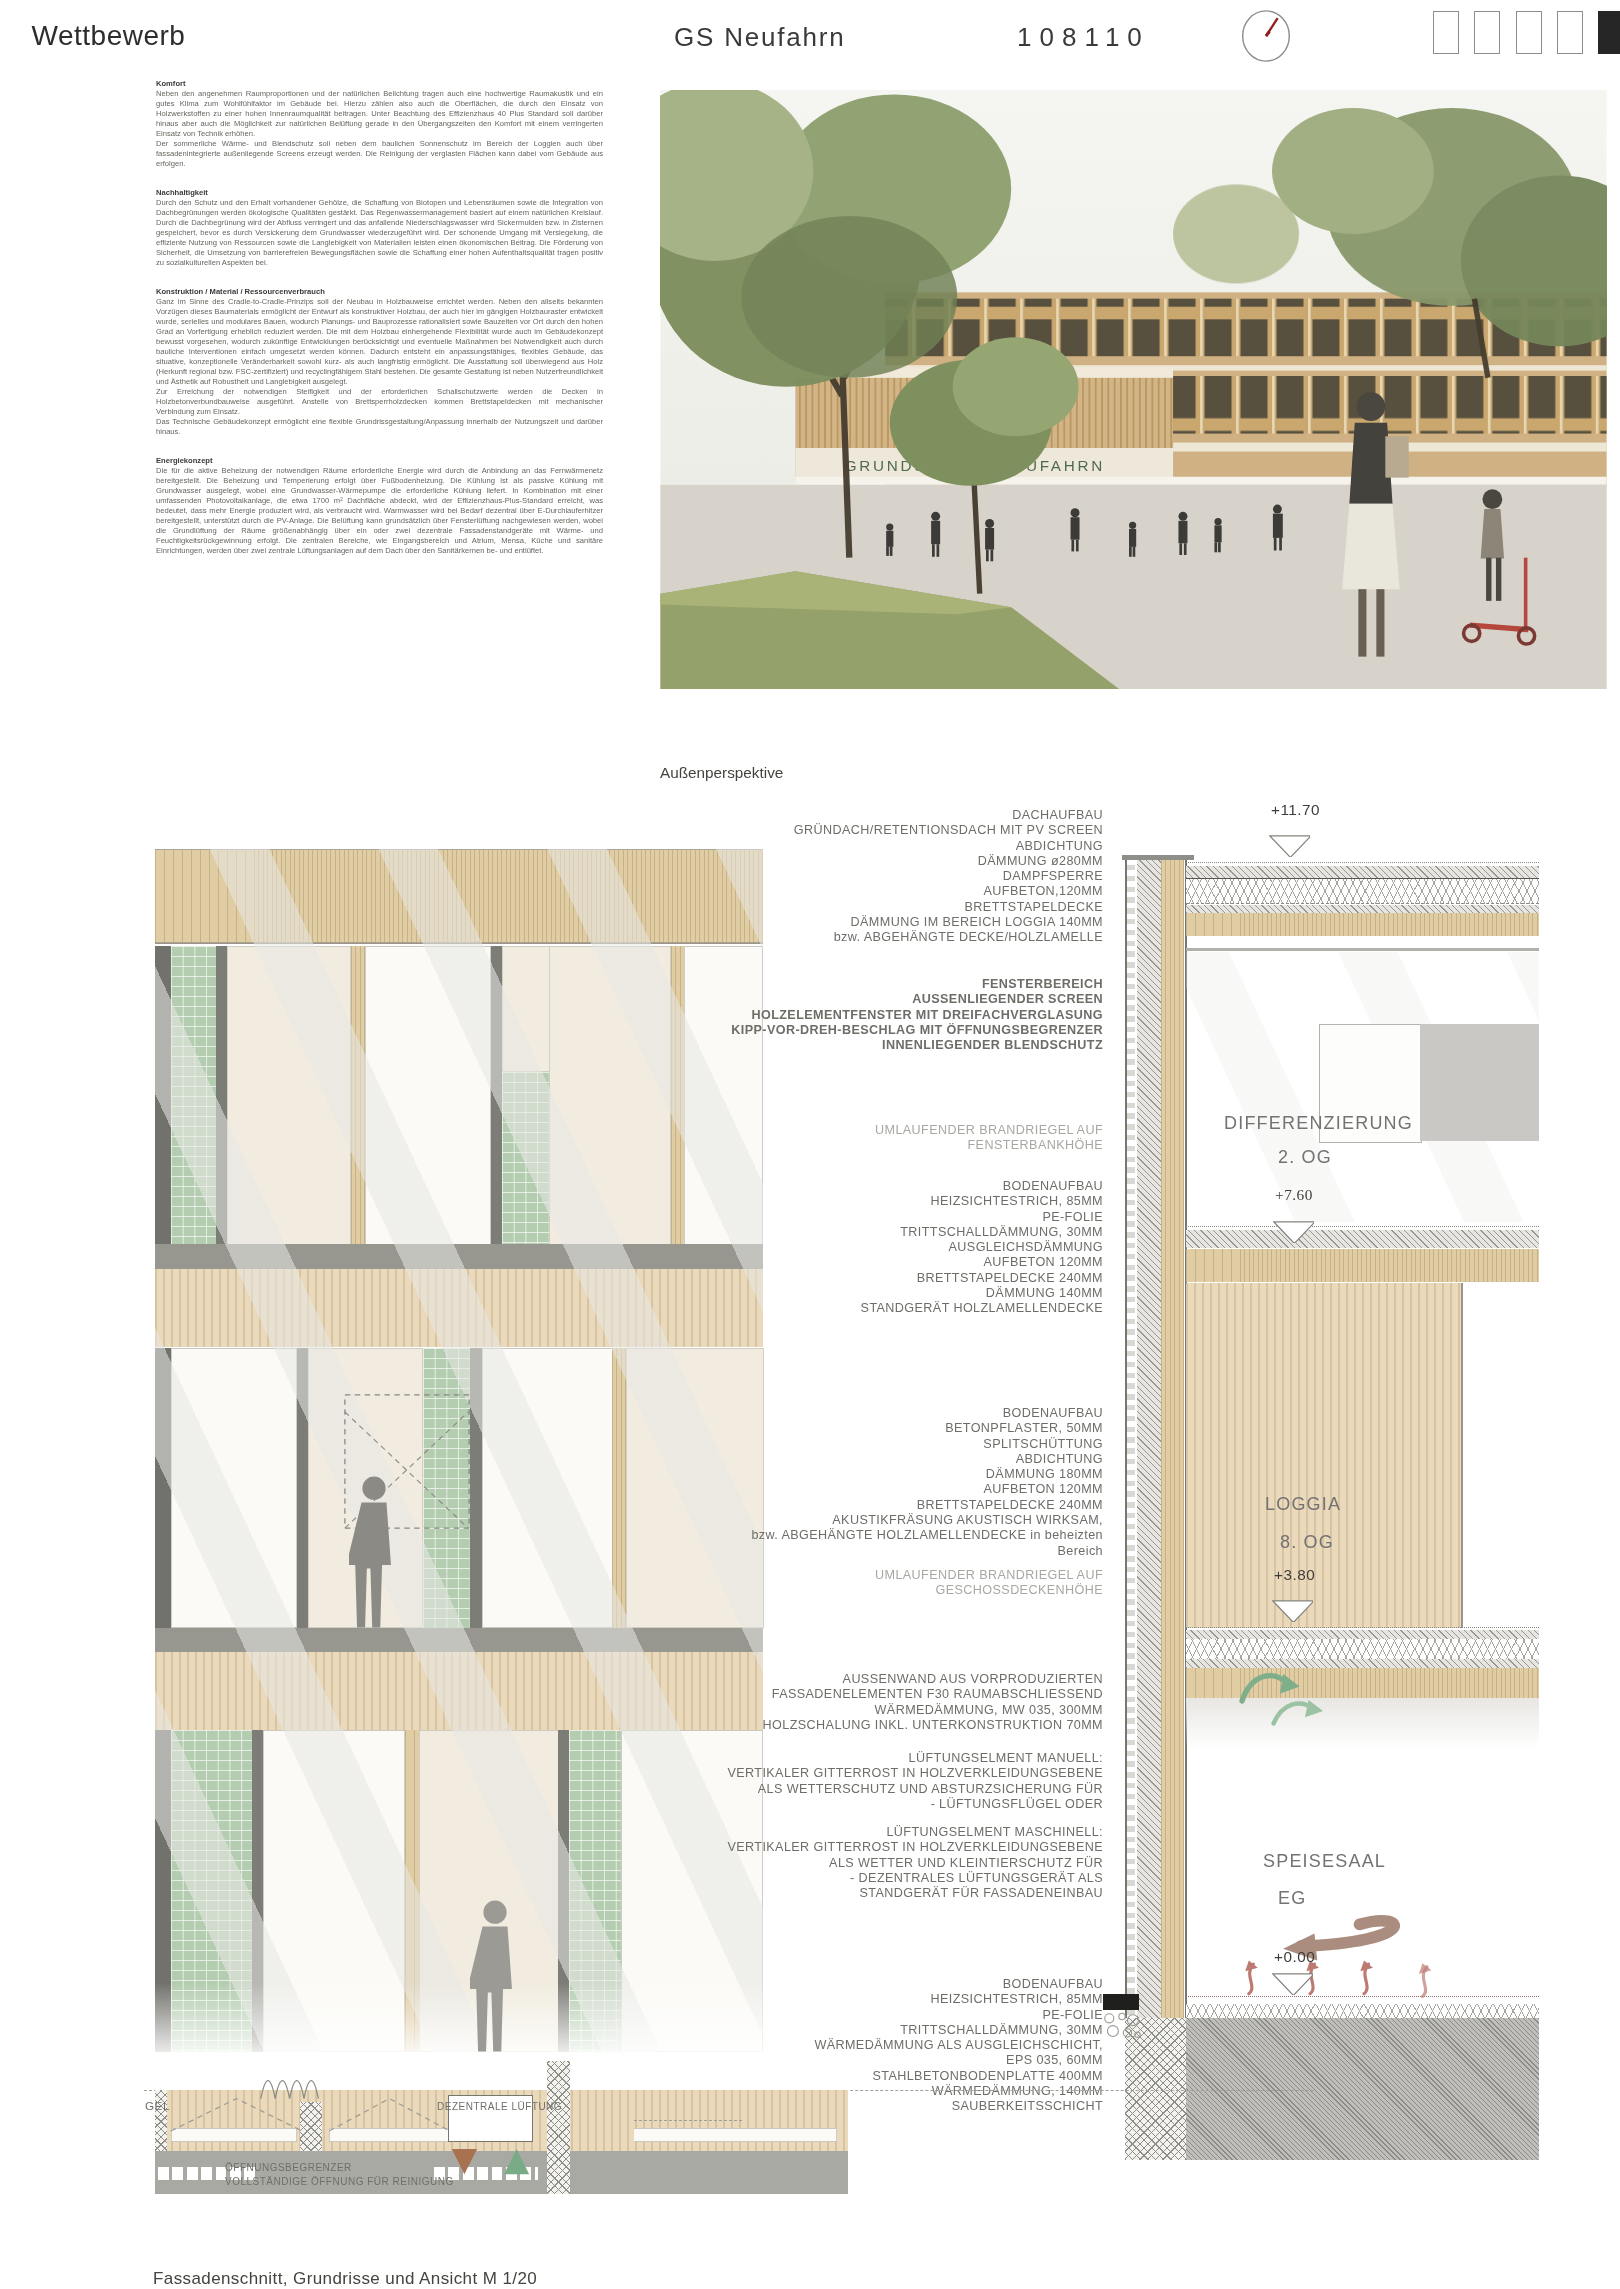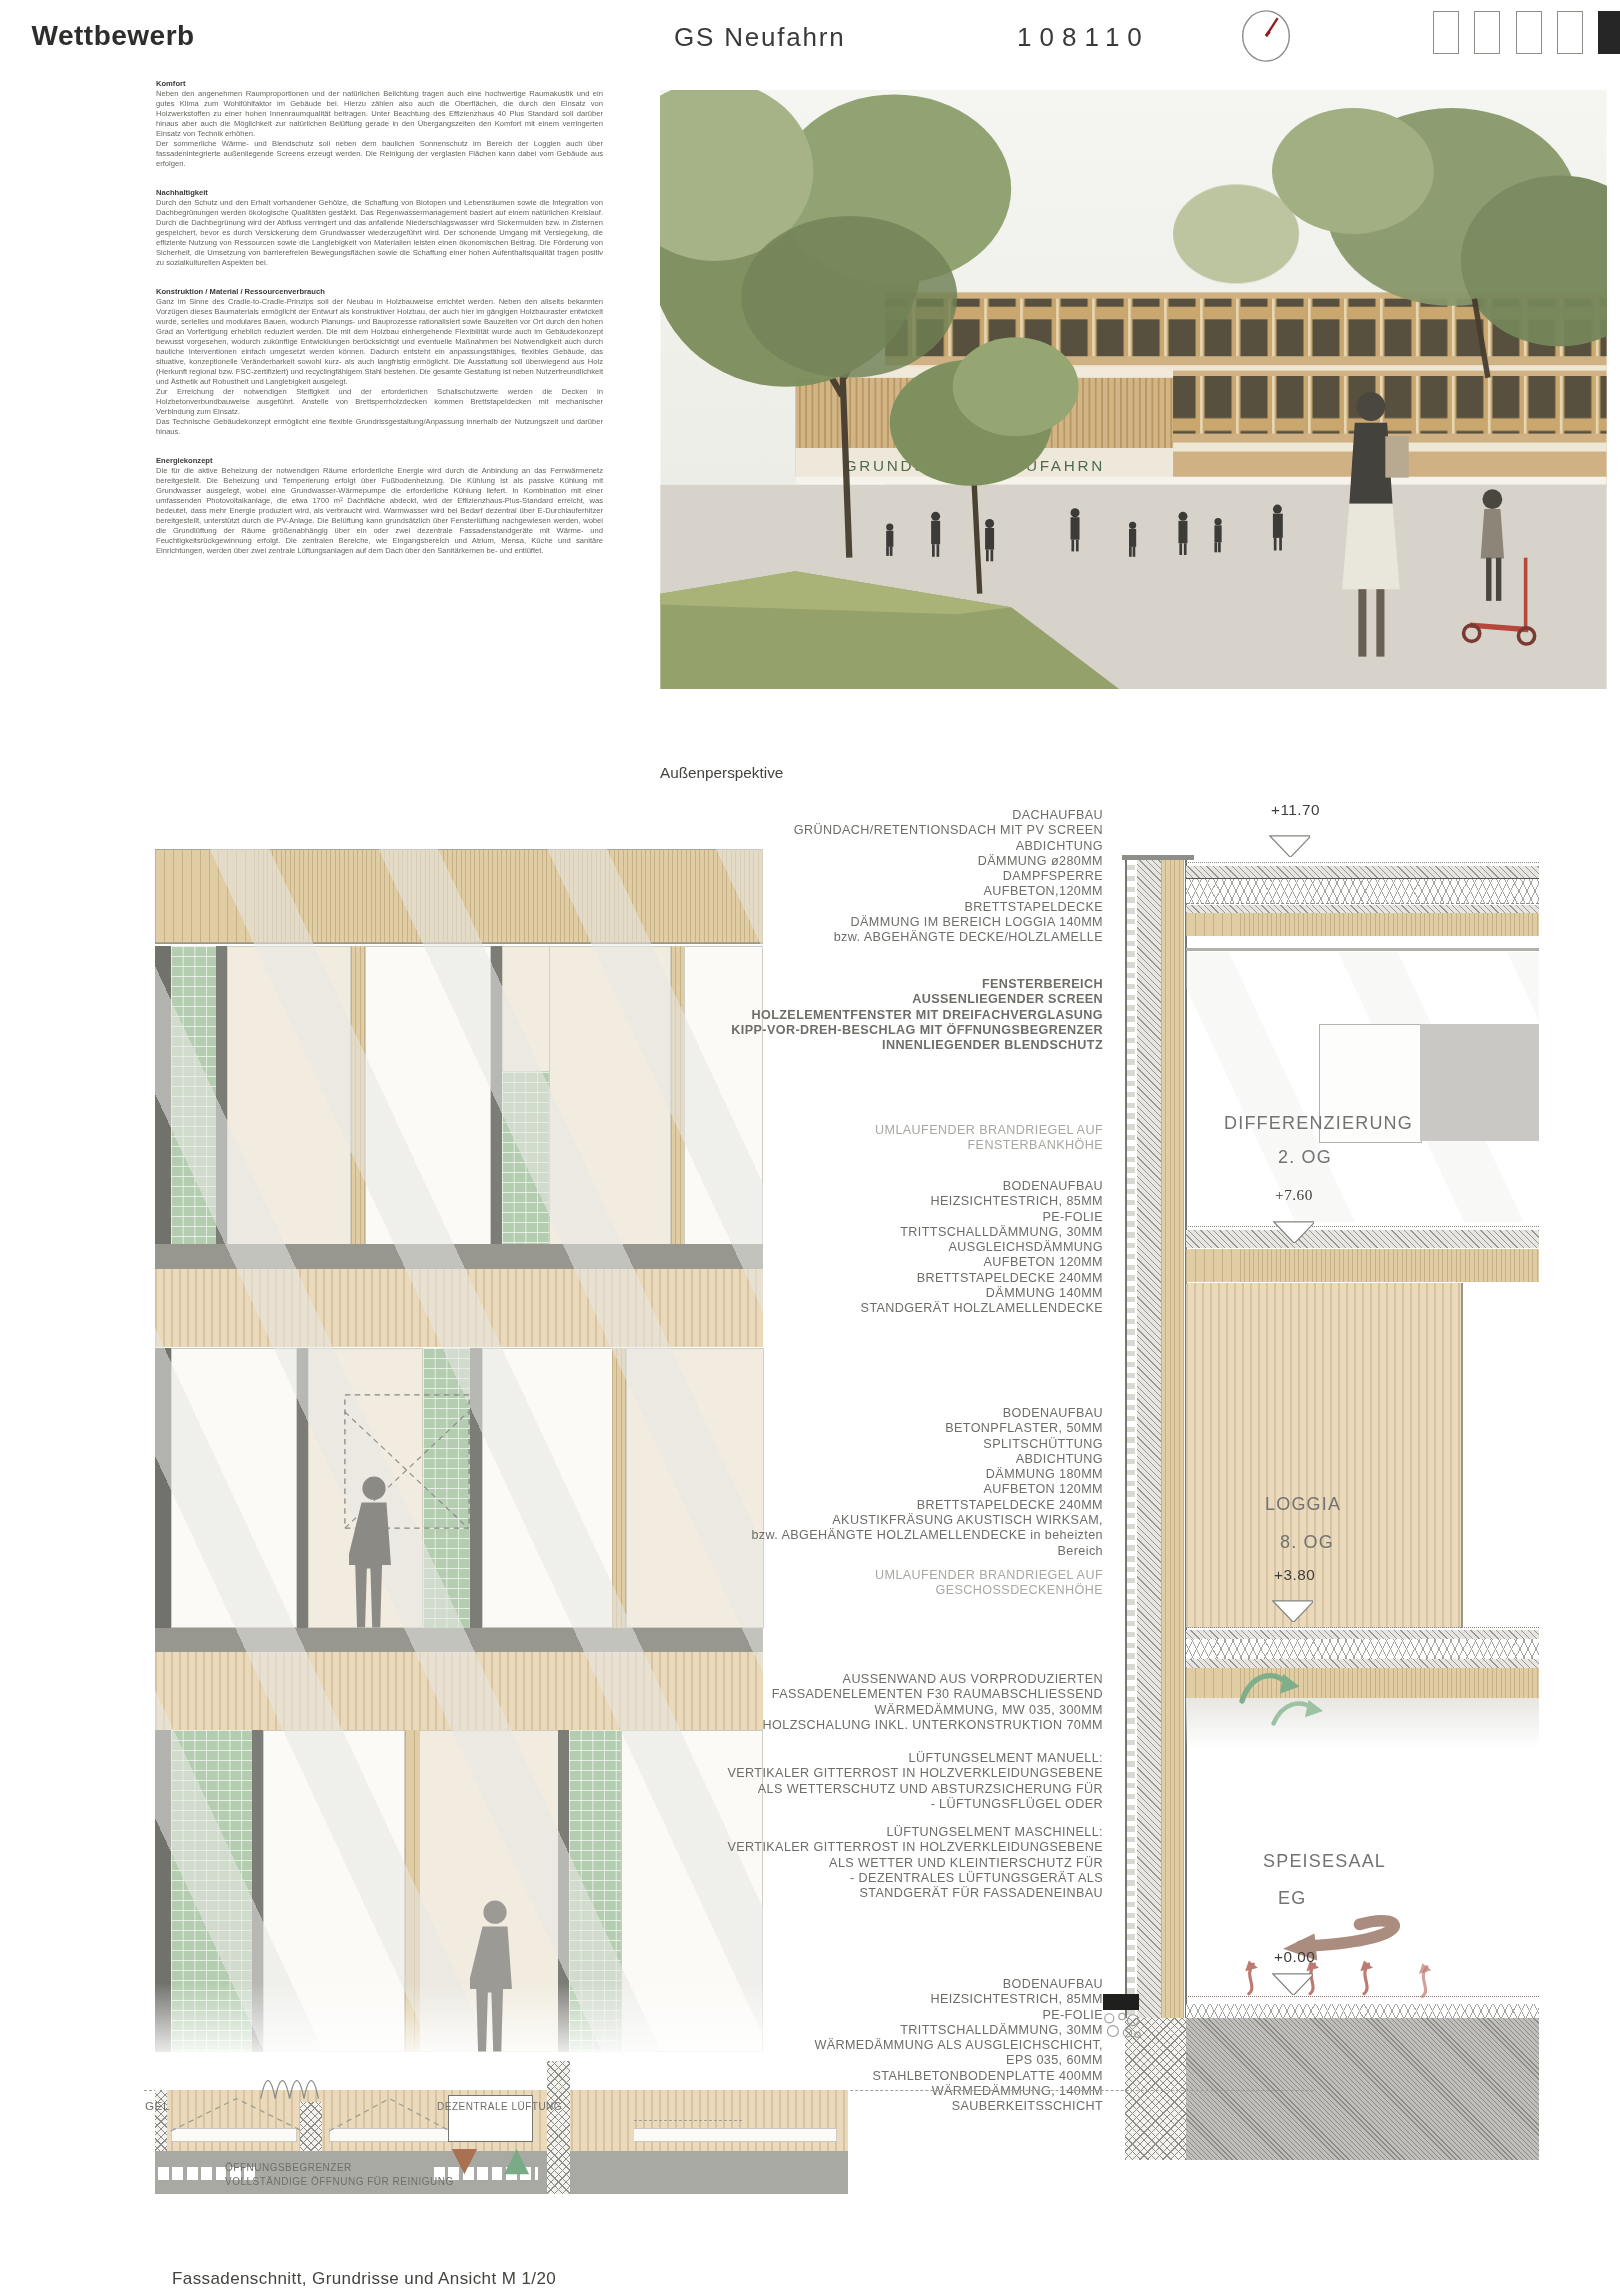--- a/index.html
+++ b/index.html
@@ -1,19 +1,19 @@
 <!DOCTYPE html>
 <html style="font-size:14.4px"><head>
 <meta charset="utf-8">
 <style>
   html,body{margin:0;padding:0;background:#fff;}
   body{width:1620px;height:2290px;position:relative;font-family:"Liberation Sans",sans-serif;color:#3c3c3c;}
   .abs{position:absolute;}
   
-  #h-left{left:31.5px;top:20px;font-size:28px;font-weight:bold;letter-spacing:0.5px;color:#2d2d2c;}
+  #h-left{left:31.5px;top:20px;font-size:28px;font-weight:normal;letter-spacing:0.5px;color:#2d2d2c;}
   #h-center{left:674px;top:21.6px;font-size:26px;letter-spacing:1.8px;color:#3a3a39;}
   #h-num{left:1017px;top:21.6px;font-size:26px;letter-spacing:8px;color:#3a3a39;}
   #pages{left:1433px;top:10.8px;display:flex;gap:15.3px;}
   #pages .sq{width:24px;height:41px;border:1.8px solid #8e8e89;background:#fff;}
   #pages .sq.on{background:#262626;border-color:#262626;}
   
   #essay{left:156px;top:79px;width:447px;}
   #essay .eh{font-size:7.6px;line-height:10px;font-weight:bold;color:#3a3a38;margin-top:19px;}
   #essay .sec:first-child .eh{margin-top:0;}
   #essay p{font-size:7.6px;line-height:10px;color:#65655f;text-align:justify;margin:0;}
@@ -488,14 +488,14 @@
 
   <div class="abs xh" style="left:403px;top:0;width:23.4px;height:133px;"></div>
   <div class="abs wood2" style="left:427px;top:29px;width:63px;height:61px;"></div>
   <div class="abs" style="left:490px;top:59px;width:108px;height:0;border-top:1.4px dashed #a0a09a;"></div>
 </div>
 <div class="plab" style="left:145px;top:2099px;font-size:11.7px;">GEL</div>
 <div class="plab" style="left:437px;top:2101px;">DEZENTRALE LÜFTUNG</div>
 <div class="plab" style="left:225px;top:2162px;">ÖFFNUNGSBEGRENZER</div>
 <div class="plab" style="left:225px;top:2176px;">VOLLSTÄNDIGE ÖFFNUNG FÜR REINIGUNG</div>
 
-<div class="abs cap" style="left:172px;top:2221px;font-size:17px;letter-spacing:0.4px;">Fassadenschnitt, Grundrisse und Ansicht M 1/20</div>
+<div class="abs cap" style="left:153px;top:2221px;font-size:17px;letter-spacing:0.4px;">Fassadenschnitt, Grundrisse und Ansicht M 1/20</div>
 
 
 </body></html>

